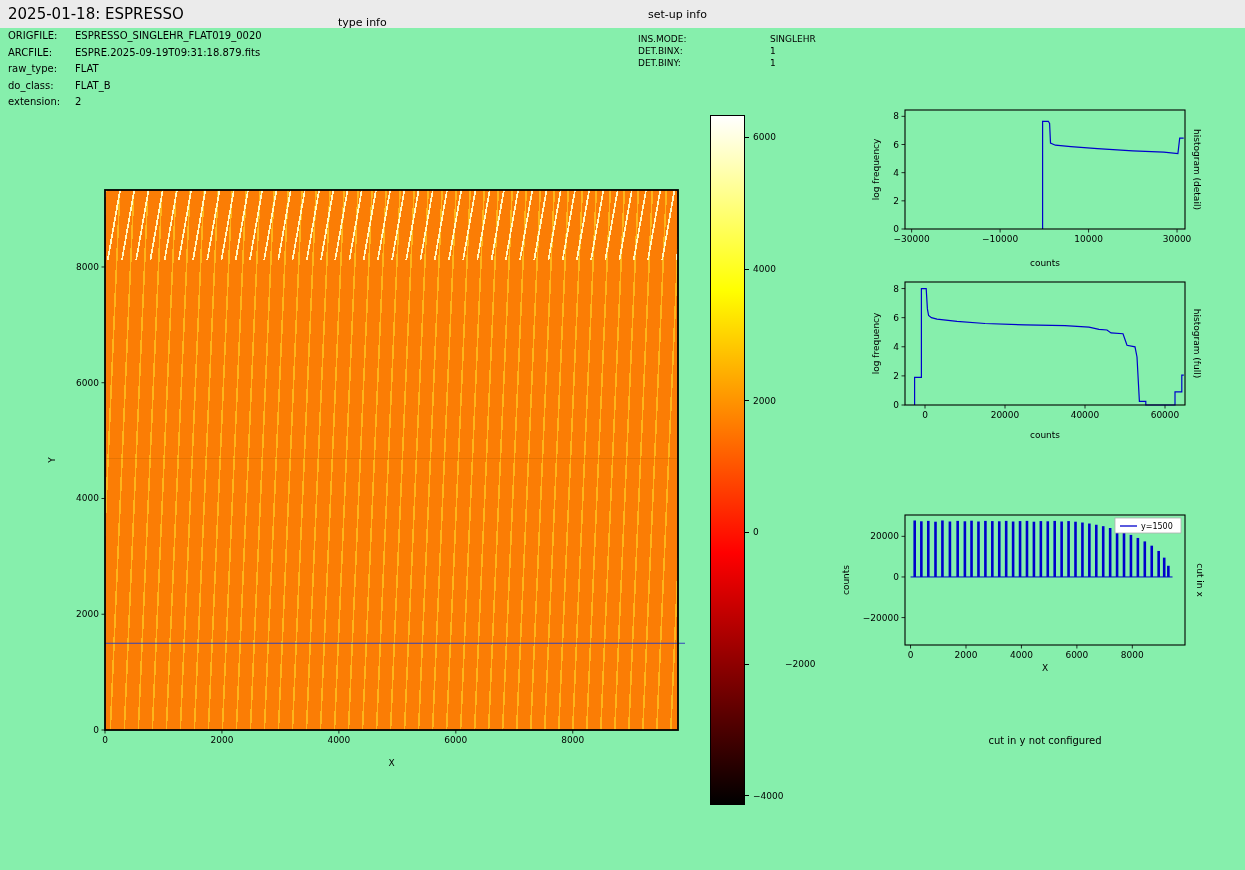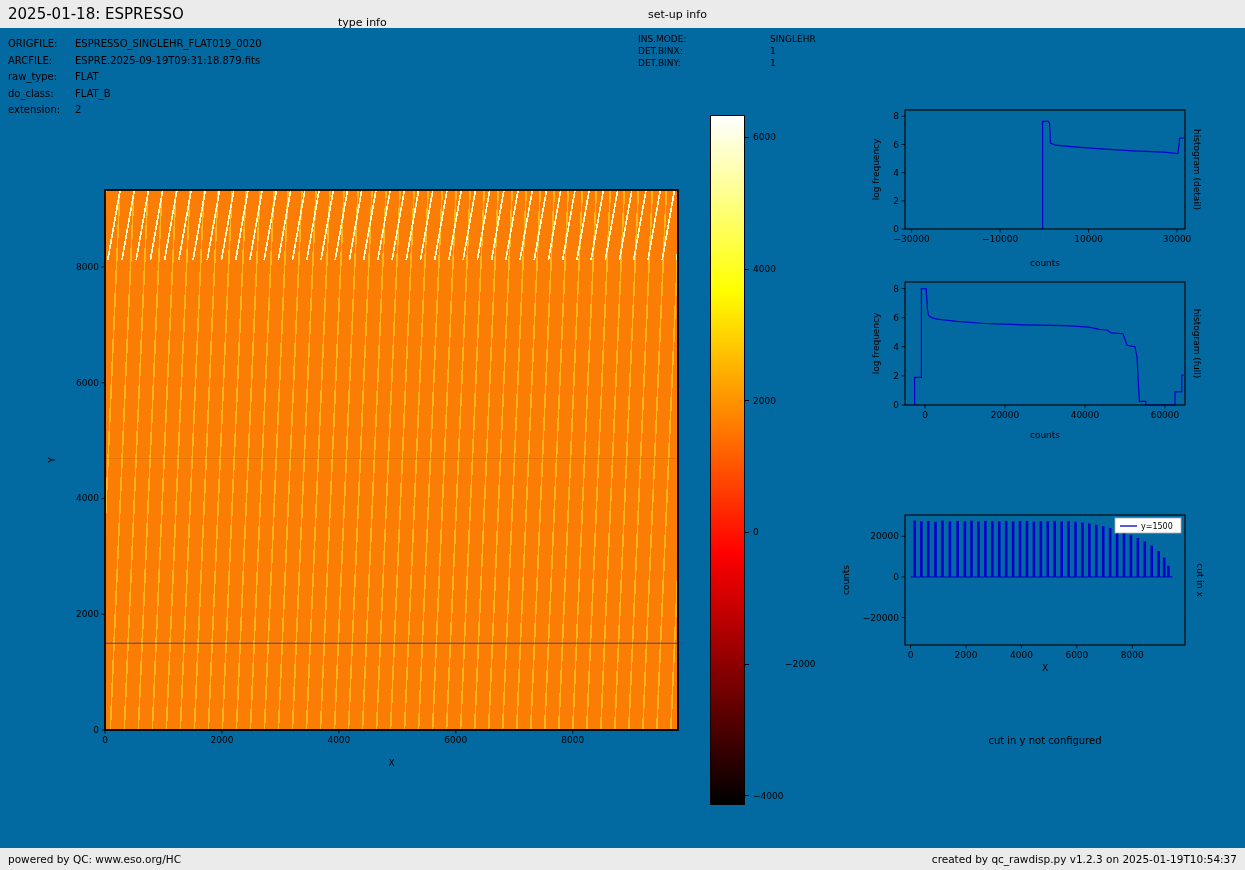--- a/index.html
+++ b/index.html
@@ -1,28 +1,28 @@
 <!DOCTYPE html>
 <html><head>
 <meta charset="utf-8">
 <style>
   html,body{margin:0;padding:0;background:#fff;}
-  .page{position:relative;width:1245px;height:870px;background:#0369a1;overflow:hidden;
+  .page{position:relative;width:1245px;height:870px;background:#86efac;overflow:hidden;
         font-family:"DejaVu Sans",sans-serif;color:#000;}
   
   .topbar{position:absolute;left:0;top:0;width:1245px;height:28px;background:#ebebeb;}
   .topbar .title{position:absolute;left:8px;top:5px;font-size:15px;}
   .topbar .sec-type{position:absolute;left:338px;top:16px;font-size:11px;}
   .topbar .sec-setup{position:absolute;left:648px;top:8px;font-size:11px;}
   .bottombar{position:absolute;left:0;top:848px;width:1245px;height:22px;background:#ebebeb;font-size:10.5px;line-height:22px;}
   .bottombar .fl{position:absolute;left:8px;}
   .bottombar .fr{position:absolute;right:8px;}
   
   .info-block{position:absolute;font-size:10px;}
-  #file-info{left:8px;top:36px;}
+  #file-info{left:8px;top:28px;}
   #type-info{left:338px;top:36px;}
   #setup-info{left:628px;top:33px;font-size:9px;}
   .info-row{display:flex;line-height:16.6px;white-space:nowrap;}
   #setup-info .info-row{line-height:12px;margin-left:10px;}
   .lbl{width:67px;flex:none;}
   #setup-info .lbl{width:132px;}
   
   svg{position:absolute;overflow:visible;}
   svg text{font-family:"DejaVu Sans",sans-serif;fill:#000;}
   #svg-main{left:30px;top:172px;z-index:2;}
@@ -254,18 +254,14 @@
       <rect x="332.9079207920792" y="54.65625" width="2.6" height="19.296875" fill="#0000cc"></rect>
       <rect x="337.06633663366335" y="62.78125" width="2.6" height="11.171875" fill="#0000cc"></rect>
       <rect x="285" y="15" width="66" height="15" fill="#fff" stroke="#b0b0b0" stroke-width="0.8"></rect>
       <line x1="290" x2="307" y1="23" y2="23" stroke="#0000cc" stroke-width="1.3"></line>
       <text x="311" y="26" font-size="8">y=1500</text>
       <rect x="75" y="12" width="280" height="130" fill="none" stroke="#000" stroke-width="1.1"></rect>
     </svg>
 
   <div id="cut-y-note">cut in y not configured</div>
 
-  <div class="bottombar">
-    <span class="fl">powered by QC: www.eso.org/HC</span>
-    <span class="fr">created by qc_rawdisp.py v1.2.3 on 2025-01-19T10:54:37</span>
-  </div>
 
 </div>
 
 </body></html>

